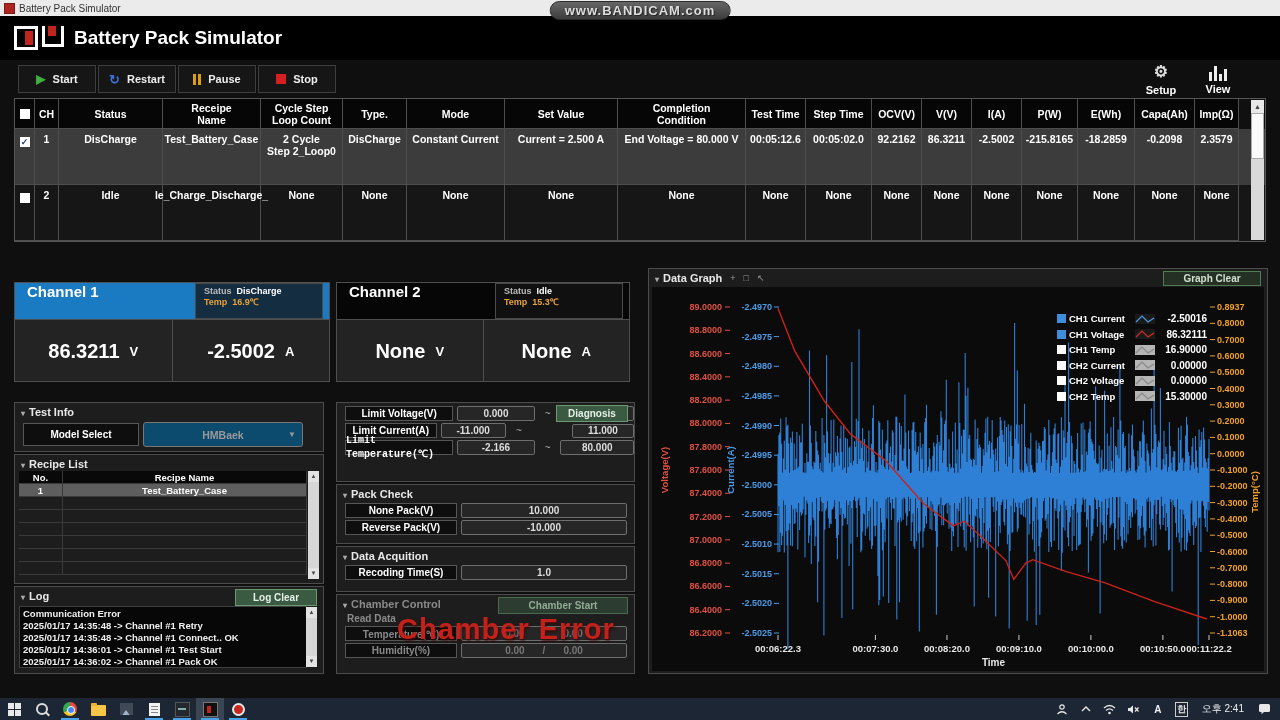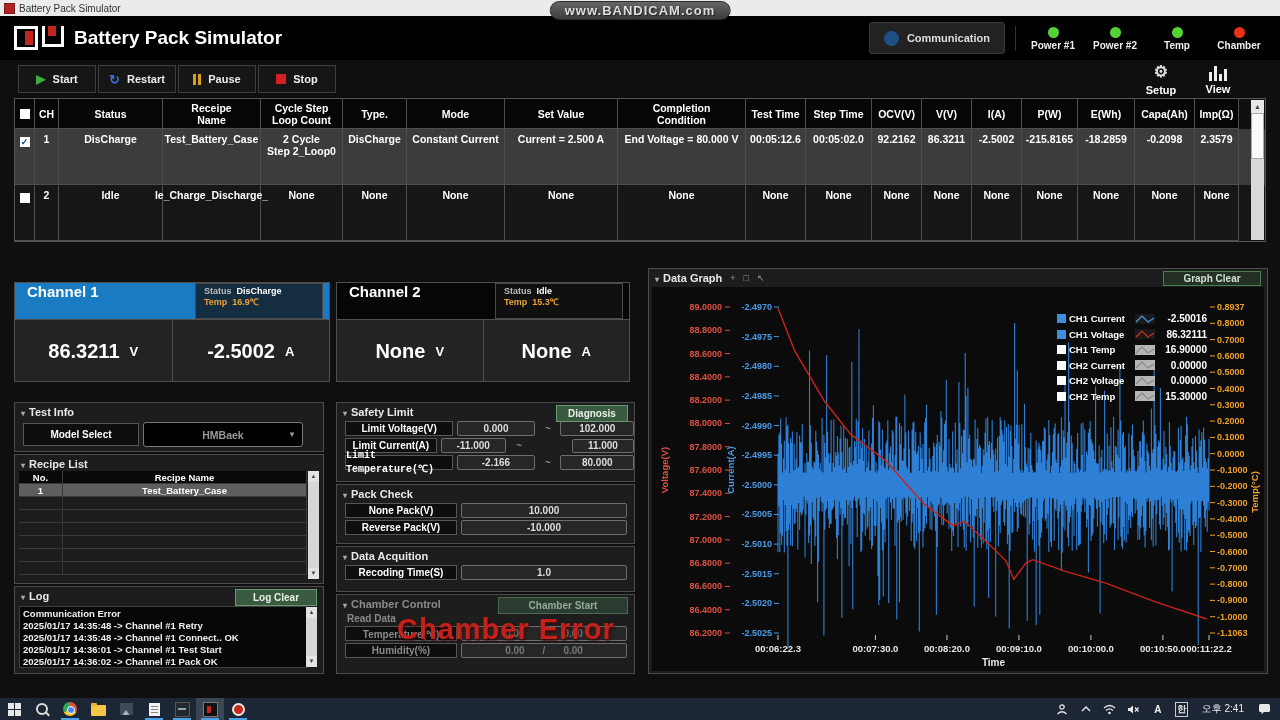--- a/index.html
+++ b/index.html
@@ -73,21 +73,21 @@
   .sec-title{color:#e8e8e8;font-size:11px;font-weight:bold;padding:3px 0 0 6px;}
   .sec-title .arr{font-size:8px;color:#aaa;margin-right:4px;}
   .grn-btn{position:absolute;background:#3a5a42;border:1px solid #6b9a72;color:#e6f0e6;font-size:10px;
     font-weight:bold;text-align:center;}
   .lbl-btn{background:#0e0e0e;border:1px solid #565656;color:#fff;font-size:10px;font-weight:bold;
     display:flex;align-items:center;justify-content:center;box-sizing:border-box;}
   .field{background:#262626;border:1px solid #6e6e6e;border-radius:2px;color:#ddd;font-size:10px;
     font-weight:bold;display:flex;align-items:center;justify-content:center;box-sizing:border-box;}
   .form-row{display:flex;align-items:center;margin:2px 0 0 8px;gap:4px;}
   
-  #model-dd{position:relative;background:#000000;border:1px solid #777;border-radius:3px;width:158px;height:23px;
+  #model-dd{position:relative;background:#0c4a6e;border:1px solid #777;border-radius:3px;width:158px;height:23px;
     color:#9a9a9a;font-size:10.5px;font-weight:bold;display:flex;align-items:center;justify-content:center;}
   #model-dd .dda{position:absolute;right:6px;color:#999;font-size:8px;}
   
   .rc-row{display:flex;height:13px;border-bottom:1px solid #3a3a3a;box-sizing:border-box;}
   .rc-cell{color:#fff;font-size:9.5px;font-weight:bold;text-align:center;line-height:13px;
     border-right:1px solid #3a3a3a;box-sizing:border-box;overflow:hidden;}
   .rc-hd{background:#090909;}
   .rc-sel{background:#5e5e5e;}
   .mini-scroll{position:absolute;width:11px;background:#d6d6d6;}
   .mini-scroll .scr-arrow{height:11px;line-height:11px;font-size:6px;background:#e3e3e3;}
@@ -156,32 +156,20 @@
 <div class="abs" id="appheader">
   <span id="logo">
       <span class="lg1">
         <div></div>
       </span>
       <span class="lg2">
         <div></div>
       </span>
     </span>
   <span id="app-title">Battery Pack Simulator</span>
-  <div id="hdr-right">
-    <div id="comm-btn">
-      <span id="comm-ico"></span>
-      <span>Communication</span>
-    </div>
-    <div id="indicators">
-        <div class="ind"><span class="dot" style="background: rgb(85, 210, 54);"></span><span>Power #1</span></div>
-        <div class="ind"><span class="dot" style="background: rgb(85, 210, 54);"></span><span>Power #2</span></div>
-        <div class="ind"><span class="dot" style="background: rgb(85, 210, 54);"></span><span>Temp</span></div>
-        <div class="ind"><span class="dot" style="background: rgb(232, 50, 24);"></span><span>Chamber</span></div>
-      </div>
-  </div>
 </div>
 
 <div class="tool-btn" style="left:18px">
   <span class="tb-play">▶</span>
     <span>Start</span>
   </div>
 <div class="tool-btn" style="left:98px">
   <span class="tb-restart">↻</span>
     <span>Restart</span>
   </div>
@@ -387,21 +375,20 @@
       <div>2025/01/17 14:36:02 -&gt; Channel #1 Pack OK</div>
     </div>
   <div class="mini-scroll" style="right:6px;top:20px;height:60px">
     <div class="scr-arrow">▲</div>
     <div style="height:38px"></div>
     <div class="scr-arrow">▼</div>
   </div>
 </div>
 
 <div class="abs panel" style="left:336px;top:402px;width:299px;height:80px">
-  <div class="sec-title"><span class="arr">▾</span><span>Safety Limit</span></div>
   <div class="grn-btn" style="right:6px;top:2px;width:70px;height:15px;line-height:15px">Diagnosis</div>
   <div id="safety-rows" style="margin-top:3px">
       <div class="form-row">
         <div class="lbl-btn" style="width: 112px; height: 15px;">Limit Voltage(V)</div>
         <div class="field" style="width: 80px; height: 15px;">0.000</div>
         <span style="color: rgb(170, 170, 170); font-size: 10px; margin: 0px 6px;">~</span>
         <div class="field" style="width: 76px; height: 15px;">102.000</div>
       </div>
       <div class="form-row">
         <div class="lbl-btn" style="width: 112px; height: 15px;">Limit Current(A)</div>

